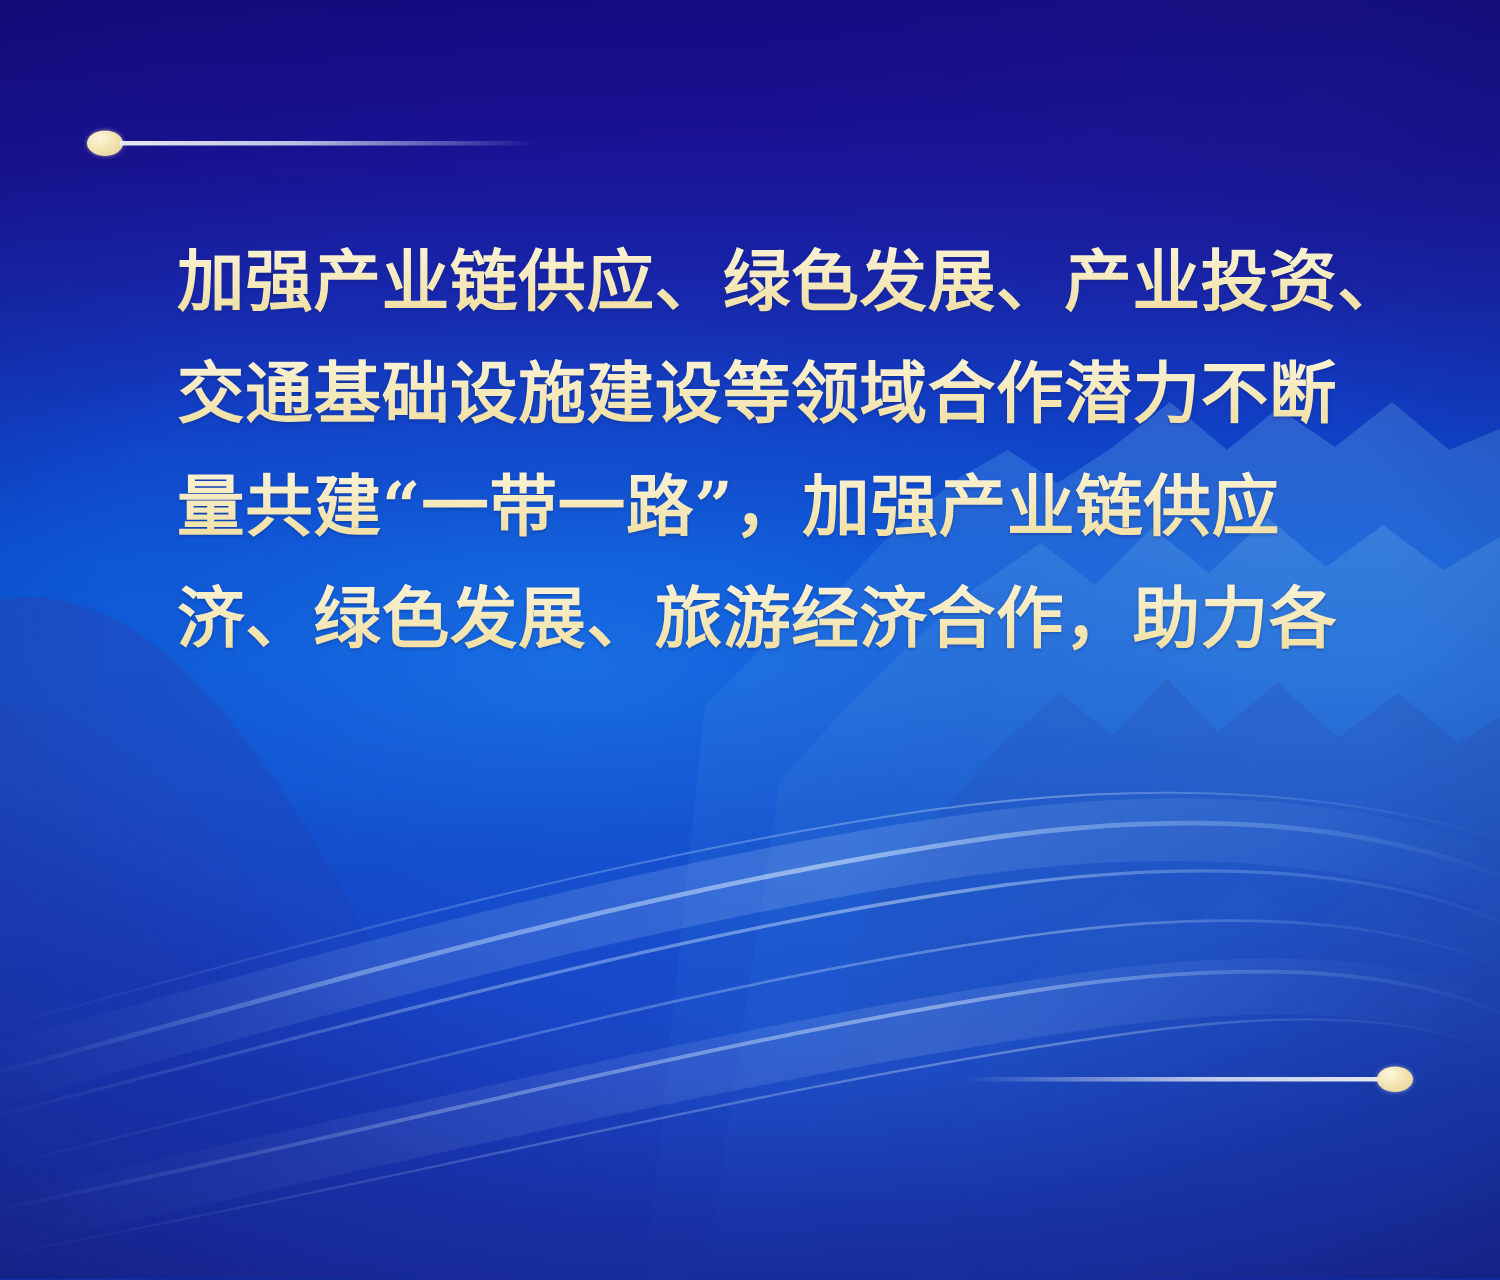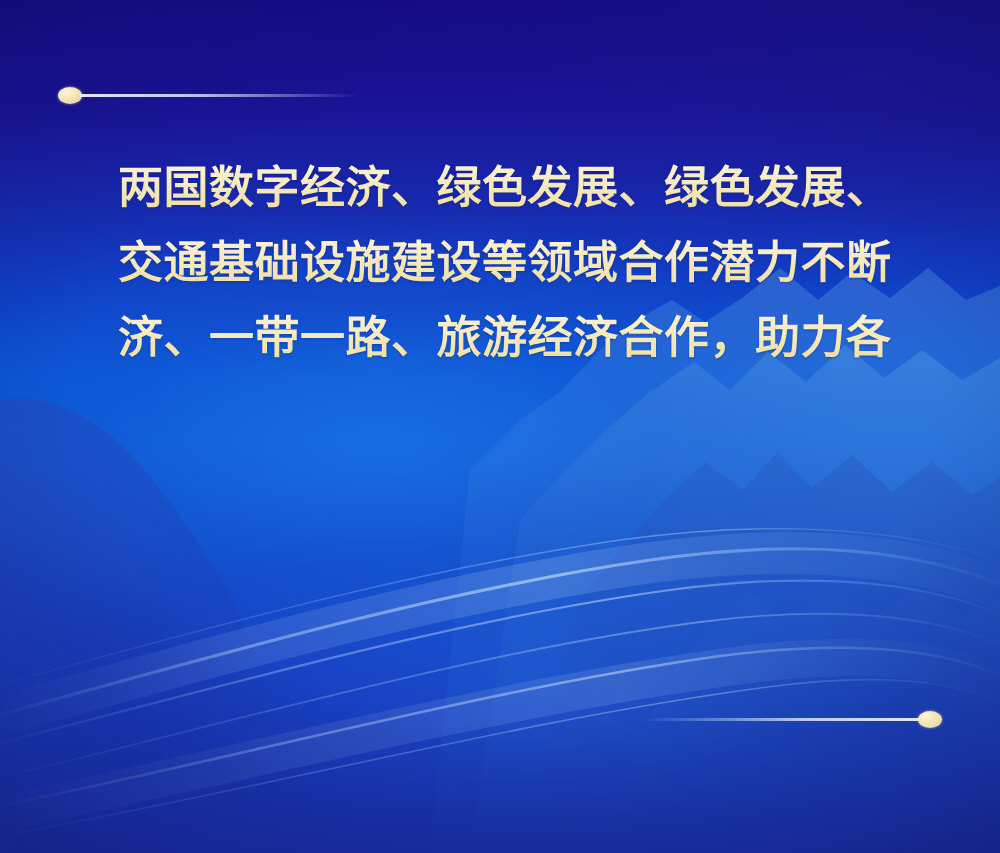--- a/index.html
+++ b/index.html
@@ -237,18 +237,19 @@
     <span class="rule-dot"></span>
     <span class="rule-line"></span>
   </div>
 
   <div class="rule rule-bottom">
     <span class="rule-dot"></span>
     <span class="rule-line"></span>
   </div>
 
   <div id="quote">
-    <div class="quote-line">两国数字经济、绿色发展、绿色发展、</div>
+    <div class="quote-line">加强产业链供应、绿色发展、产业投资、</div>
     <div class="quote-line">交通基础设施建设等领域合作潜力不断</div>
-    <div class="quote-line">济、一带一路、旅游经济合作，助力各</div>
+    <div class="quote-line">量共建“一带一路”，加强产业链供应</div>
+    <div class="quote-line">济、绿色发展、旅游经济合作，助力各</div>
   </div>
 
 </div>
 
 </body></html>

